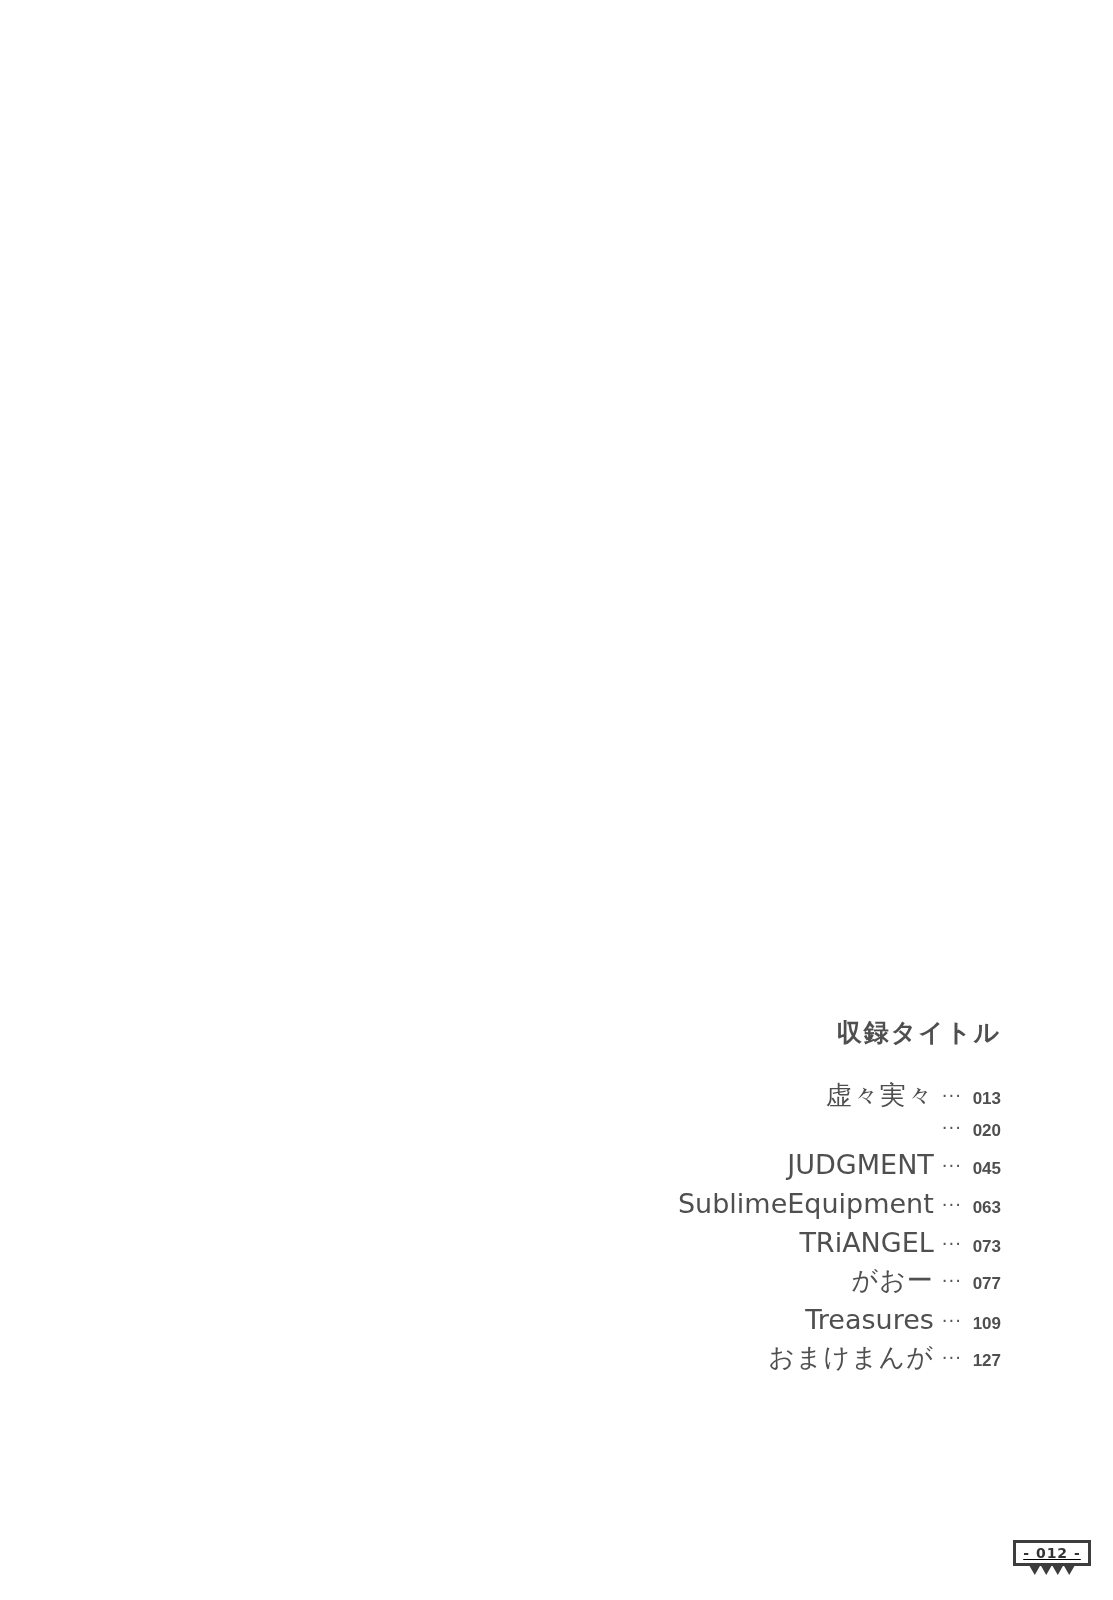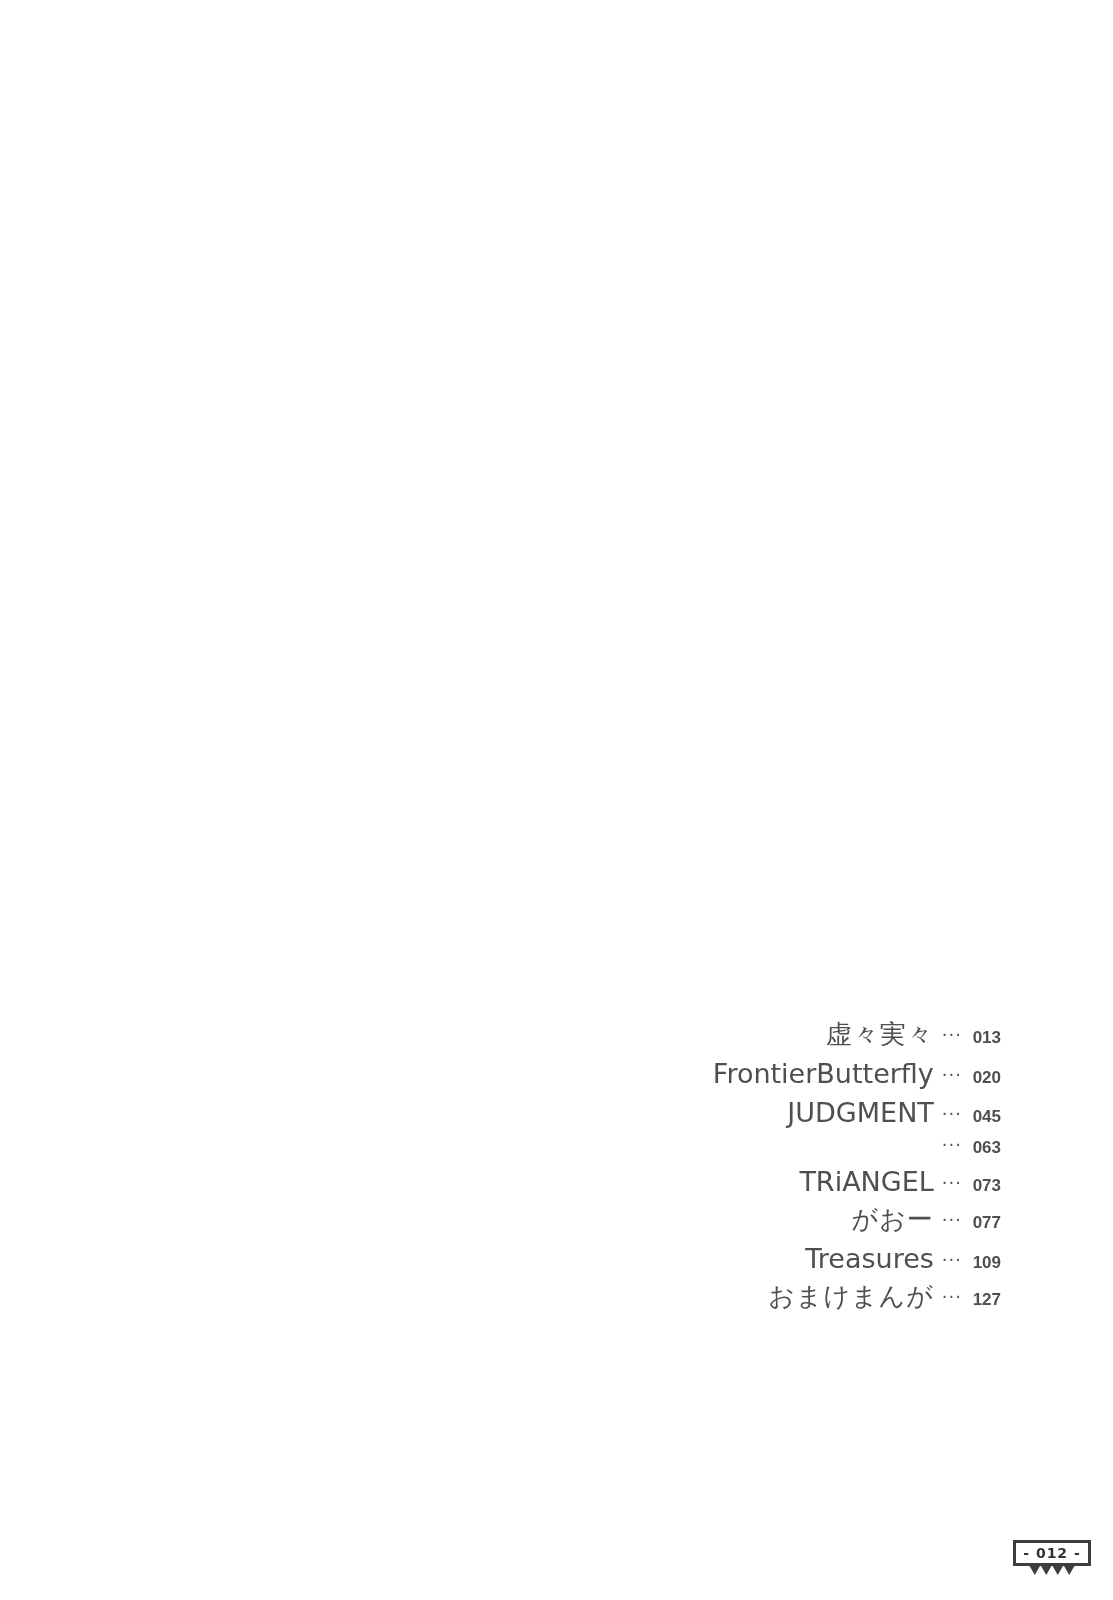--- a/index.html
+++ b/index.html
@@ -101,20 +101,21 @@
     left: 0;
     top: 0;
     width: 78px;
     height: 26px;
     border: 3px solid #3d3d3d;
     box-sizing: border-box;
     background: #ffffff;
     display: flex;
     align-items: center;
     justify-content: center;
+    text-decoration: underline;
   }
 
   .folio-text {
     font-family: "DejaVu Sans", sans-serif;
     font-weight: bold;
     font-size: 14px;
     color: #333333;
     letter-spacing: 1px;
     line-height: 1;
   }
@@ -126,42 +127,43 @@
     width: 46px;
     height: 11px;
   }
 </style>
 </head>
 <body>
 
 <div class="page">
 
   <section class="toc">
+    <h1 class="toc-heading">収録タイトル</h1>
 
     <ul class="toc-list">
 
       <li class="toc-row">
         <span class="toc-title jp">虚々実々</span>
         <span class="toc-dots">···</span>
         <span class="toc-page">013</span>
       </li>
 
       <li class="toc-row">
-        <span class="toc-title">FrontierButterfly</span>
         <span class="toc-dots">···</span>
         <span class="toc-page">020</span>
       </li>
 
       <li class="toc-row">
         <span class="toc-title">JUDGMENT</span>
         <span class="toc-dots">···</span>
         <span class="toc-page">045</span>
       </li>
 
       <li class="toc-row">
+        <span class="toc-title">SublimeEquipment</span>
         <span class="toc-dots">···</span>
         <span class="toc-page">063</span>
       </li>
 
       <li class="toc-row">
         <span class="toc-title">TRiANGEL</span>
         <span class="toc-dots">···</span>
         <span class="toc-page">073</span>
       </li>
 

